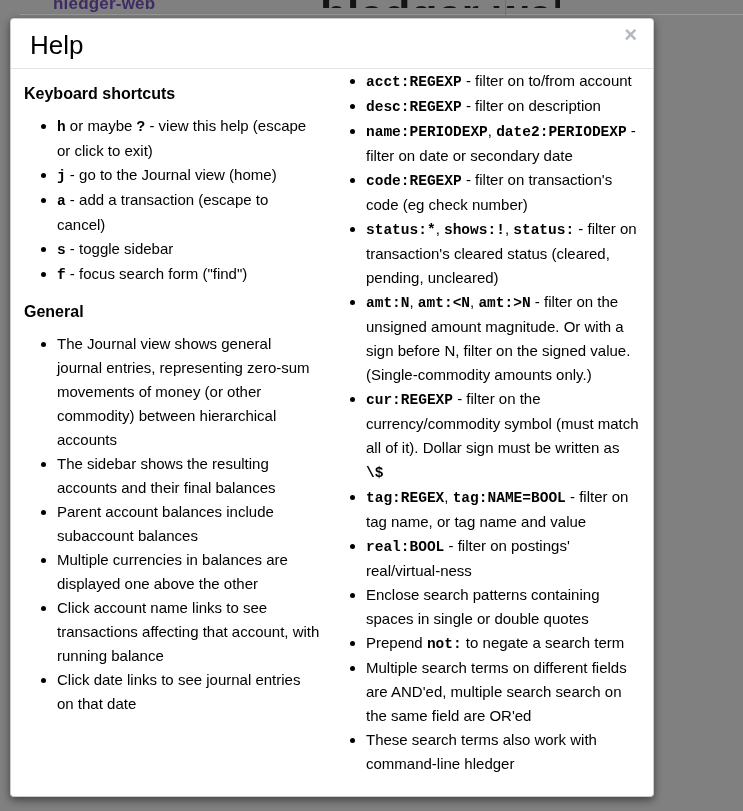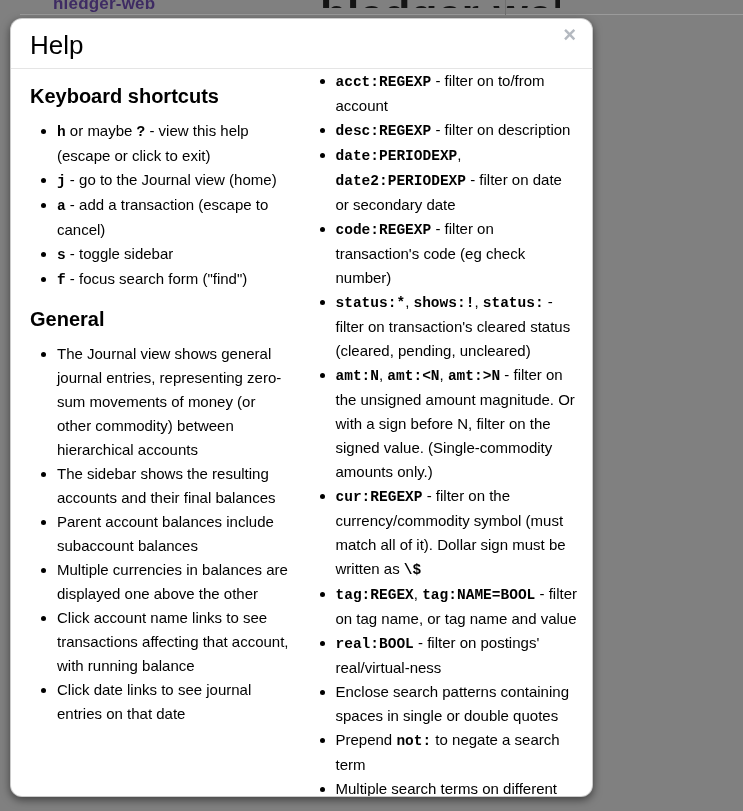--- a/index.html
+++ b/index.html
@@ -46,24 +46,24 @@
   }
   .top-vdivider {
     position: absolute; top: 0; left: 485px;
     width: 1px; height: 15px;
     background: #6f6f6f;
   }
 
   
   .modal {
     position: absolute; left: 10px; top: 18px;
-    width: 583px; height: 779px;
+    width: 644px; height: 779px;
     background: #fff;
     border: 1px solid rgba(0,0,0,0.2);
-    border-radius: 12px;
+    border-radius: 4px;
     box-shadow: 0 3px 9px rgba(0,0,0,0.5);
     overflow: hidden;
   }
   .modal-header {
     position: relative;
     padding: 11px 16px 9px 19px;
     border-bottom: 1px solid var(--divider);
     height: 50px;
   }
   .modal-title {
@@ -83,22 +83,22 @@
   }
   .modal-body {
     display: flex;
     padding: 0 13px;
   }
   .help-col { width: 50%; }
   .help-col.left  { padding-right: 12px; }
   .help-col.right { padding-left: 1px; }
 
   .help-col h4 {
-    margin: 16px 0 11px 6px;
-    font-size: 20px;
+    margin: 16px 0 11px 0;
+    font-size: 16px;
     font-weight: bold;
     color: #000;
   }
   .help-col ul {
     margin: 0 0 14px 0;
     padding-left: 33px;
   }
   .help-col li {
     font-size: 15px;
     line-height: 24px;
@@ -145,21 +145,21 @@
           <li>Parent account balances include subaccount balances</li>
           <li>Multiple currencies in balances are displayed one above the other</li>
           <li>Click account name links to see transactions affecting that account, with running balance</li>
           <li>Click date links to see journal entries on that date</li>
         </ul>
       </div>
     <div class="help-col right" id="col-right">
         <ul>
           <li><code>acct:REGEXP</code> - filter on to/from account</li>
           <li><code>desc:REGEXP</code> - filter on description</li>
-          <li><code>date:PERIODEXP</code>, <code>date2:PERIODEXP</code> - filter on date or secondary date</li>
+          <li><code>name:PERIODEXP</code>, <code>date2:PERIODEXP</code> - filter on date or secondary date</li>
           <li><code>code:REGEXP</code> - filter on transaction's code (eg check number)</li>
           <li><code>status:*</code>, <code>shows:!</code>, <code>status:</code> - filter on transaction's cleared status (cleared, pending, uncleared)</li>
           <li><code>amt:N</code>, <code>amt:&lt;N</code>, <code>amt:&gt;N</code> - filter on the unsigned amount magnitude. Or with a sign before N, filter on the signed value. (Single-commodity amounts only.)</li>
           <li><code>cur:REGEXP</code> - filter on the currency/commodity symbol (must match all of it). Dollar sign must be written as <code>\$</code></li>
           <li><code>tag:REGEX</code>, <code>tag:NAME=BOOL</code> - filter on tag name, or tag name and value</li>
           <li><code>real:BOOL</code> - filter on postings' real/virtual-ness</li>
           <li>Enclose search patterns containing spaces in single or double quotes</li>
           <li>Prepend <code>not:</code> to negate a search term</li>
           <li>Multiple search terms on different fields are AND'ed, multiple search search on the same field are OR'ed</li>
           <li>These search terms also work with command-line hledger</li>

